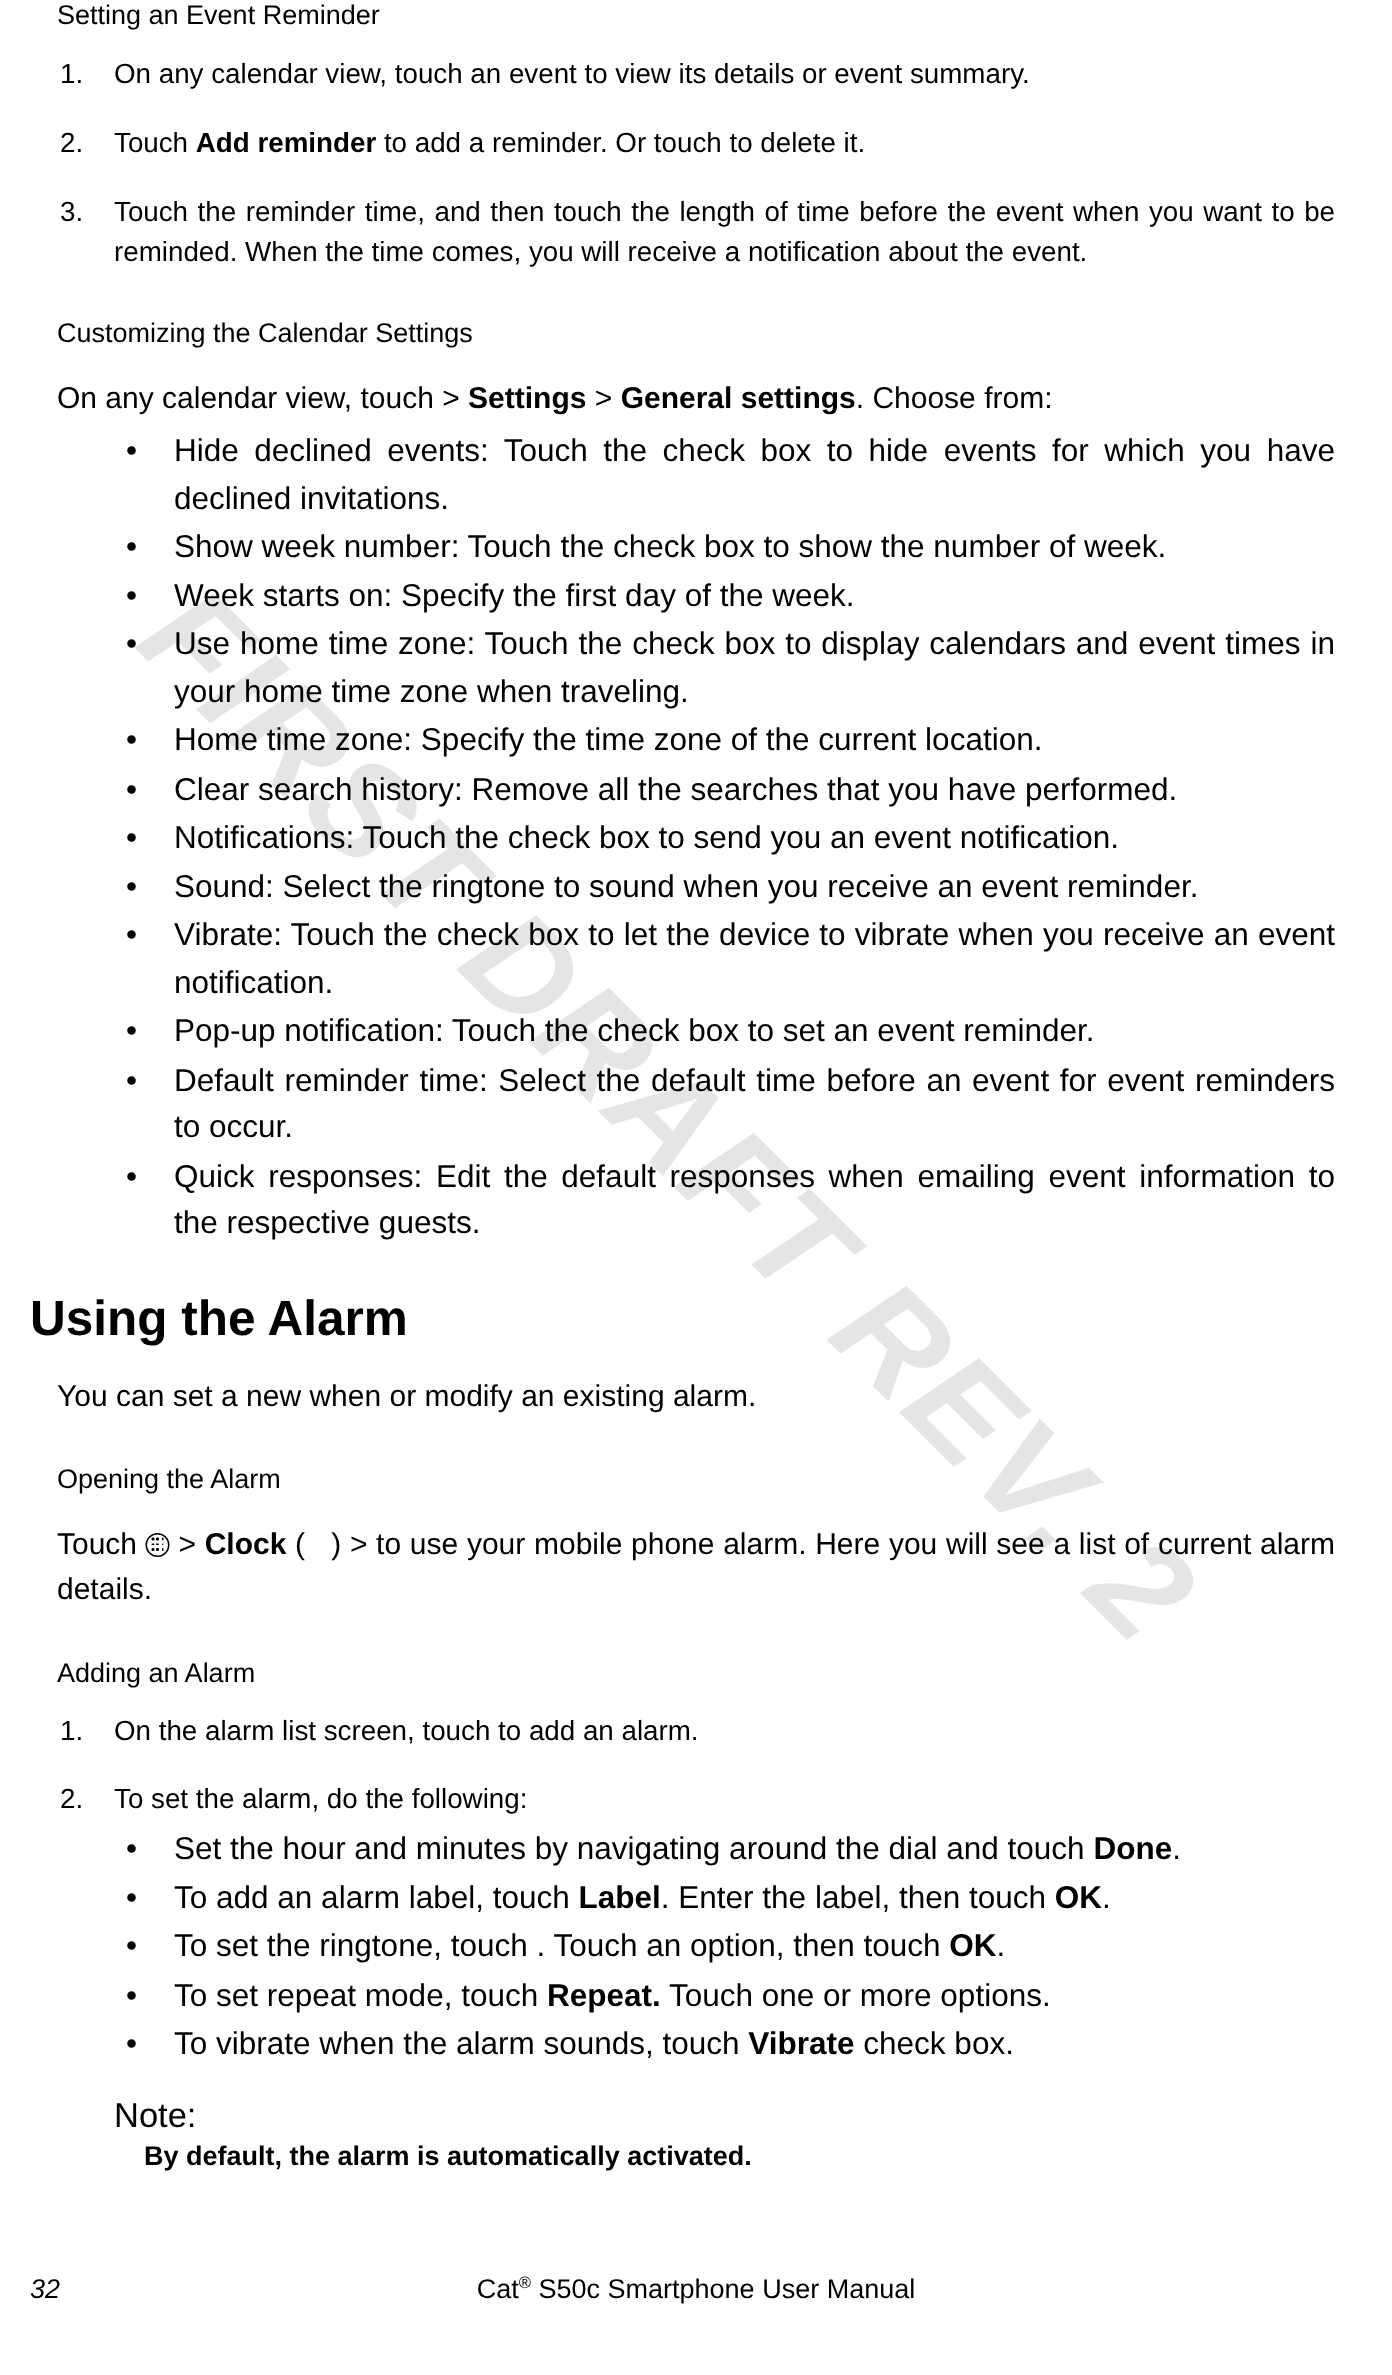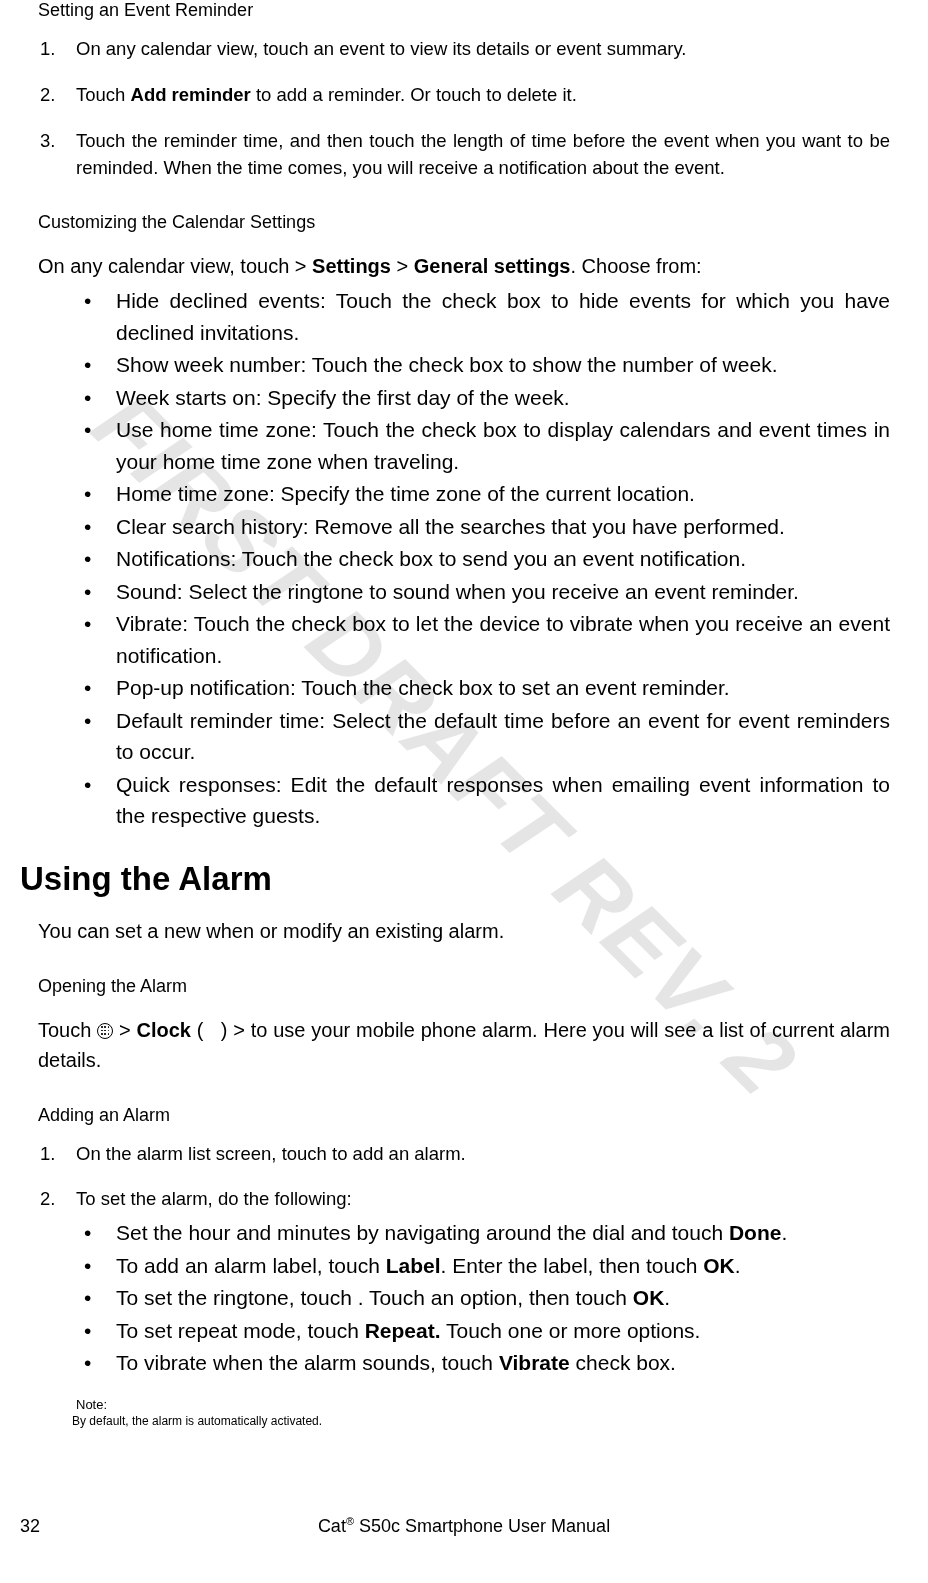--- a/index.html
+++ b/index.html
@@ -82,32 +82,32 @@
       position: absolute;
       left: 2px; top: 2px; right: 2px; bottom: 2px;
       display: grid;
       grid-template-columns: repeat(3, 1fr);
       grid-template-rows: repeat(3, 1fr);
     }
     .inline-icon .dots span {
       width: 1.5px; height: 1.5px; background: #000; border-radius: 50%;
       align-self: center; justify-self: center;
     }
-    .note-label { font-size: 13px; margin-left: 38px; margin-top: 6px; }
-    .note-body { font-size: 12px; margin-left: 34px; line-height: 1.5; }
+    .note-label { font-size: 23px; margin-left: 38px; margin-top: 6px; }
+    .note-body { font-size: 18px; margin-left: 58px; line-height: 1.5; font-weight: bold; }
     .footer {
       position: absolute;
       bottom: 46px;
       left: 0;
       width: 928px;
       display: flex;
       align-items: baseline;
       font-size: 18px;
     }
-    .footer .pn { margin-left: 20px; }
+    .footer .pn { margin-left: 20px; font-style: italic; }
     .footer .ft { flex: 1; text-align: center; margin-left: -40px;}
     .sup { font-size: 11px; vertical-align: super; }
   </style>
 </head>
 <body>
 
 <div class="watermark">FIRST DRAFT REV. 2</div>
 
 <div class="content">
 

